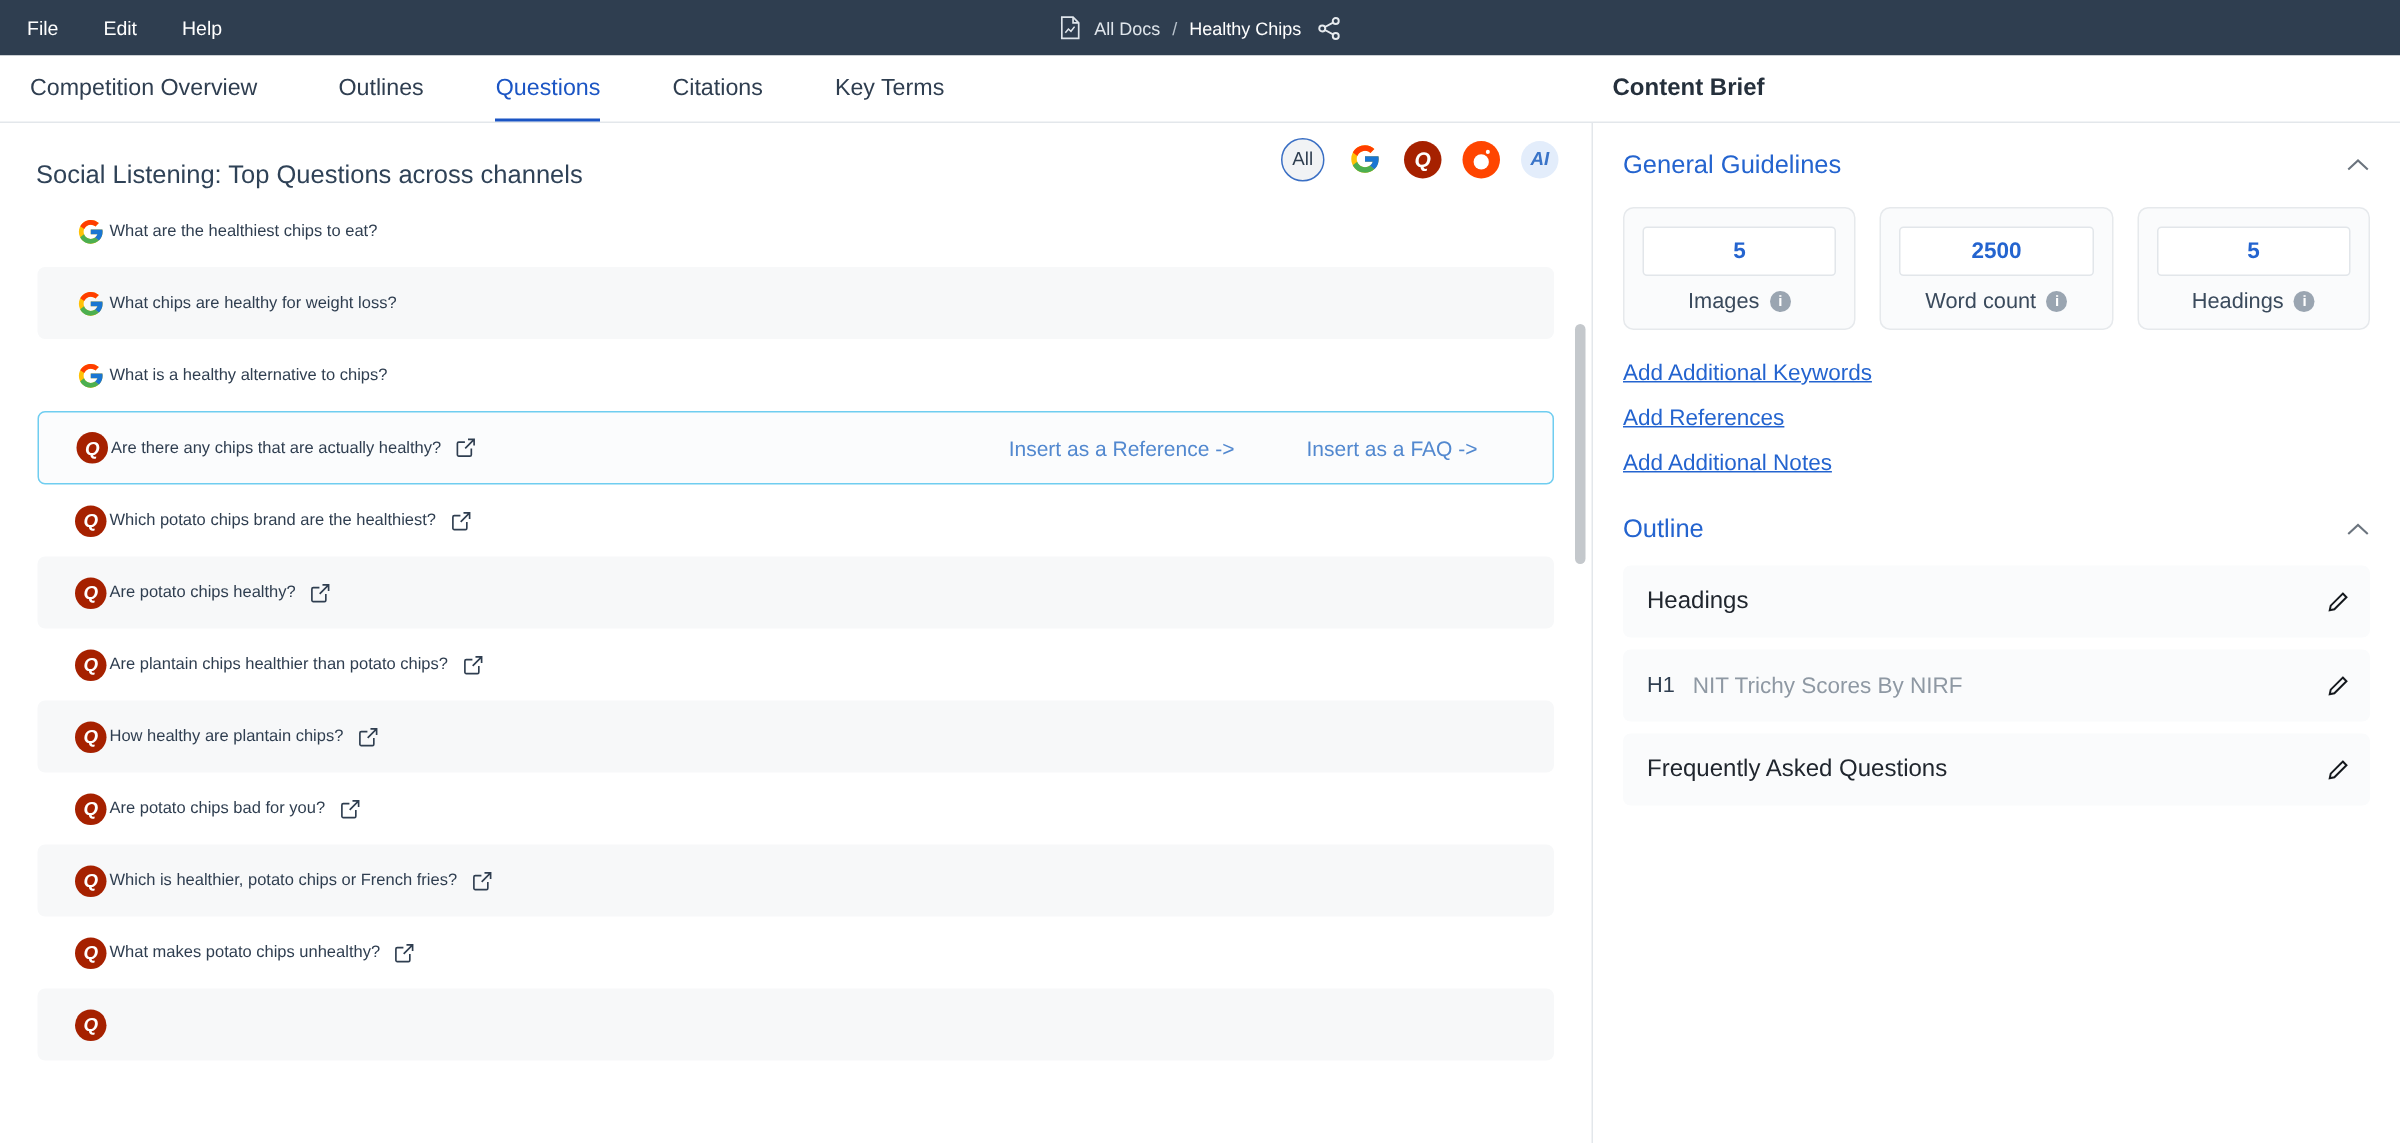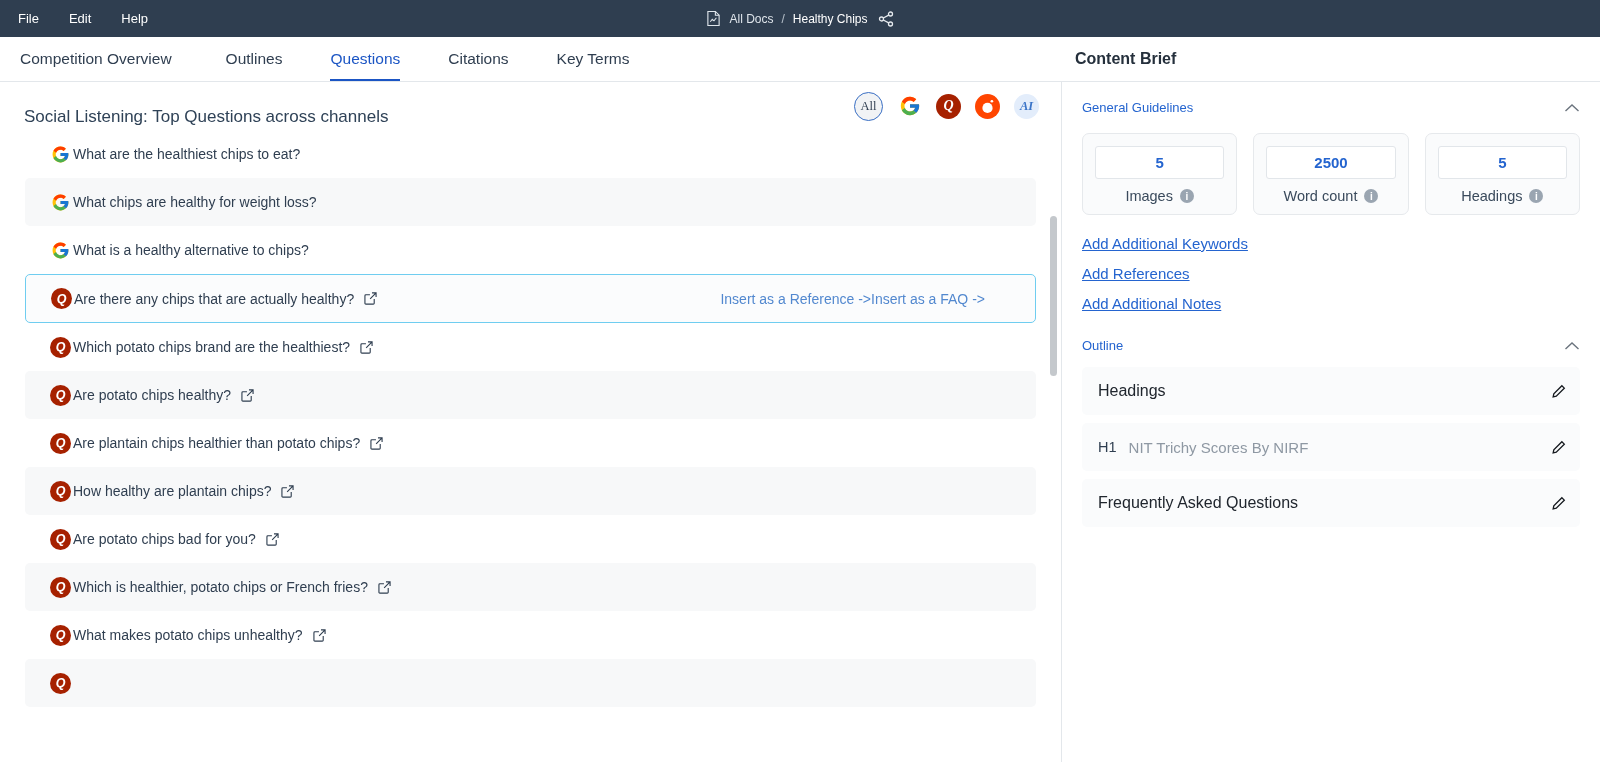--- a/index.html
+++ b/index.html
@@ -73,21 +73,21 @@
     position: relative;
     background: #ffffff;
     border-right: 1px solid #e3e7eb;
   }
   .panel-head {
     height: 48px;
     display: flex; align-items: center; justify-content: space-between;
     padding: 0 22px 0 24px;
   }
   .panel-title { font-size: 17px; color: #2f4257; margin-top: 22px; }
-  .channel-filters { display: flex; align-items: center; gap: 14px; font-family: Liberation Serif, serif; }
+  .channel-filters { display: flex; align-items: center; gap: 14px; }
   .chip-all {
     width: 29px; height: 29px; border-radius: 50%;
     border: 1.5px solid #3a6fc4; background: #f1f3f5;
     display: flex; align-items: center; justify-content: center;
     font-size: 12.5px; color: #2f3e50; cursor: pointer;
   }
   .chip { width: 25px; height: 25px; border-radius: 50%; display: flex;
           align-items: center; justify-content: center; cursor: pointer; }
   .chip svg { display: block; }
   .chip-quora { background: #a62100; color: #fff; font-size: 14px; font-weight: bold; font-style: italic; }
@@ -110,42 +110,42 @@
     background: #fbfcfd;
     border: 1.5px solid #6fcdf0;
     height: 49px;
     justify-content: space-between;
   }
   .q-ico { position: absolute; left: 25px; width: 21px; height: 21px;
            display: flex; align-items: center; justify-content: center; }
   .q-ico-quora { border-radius: 50%; background: #a62100; color: #fff;
                  font-size: 12.5px; font-weight: bold; font-style: italic; }
   .q-left { display: flex; align-items: center; gap: 10px; }
-  .q-text { font-size: 14px; color: #2f3e50; }
+  .q-text { font-size: 11px; color: #2f3e50; }
   .extlink { width: 13px; height: 13px; display: block; }
-  .q-actions { display: flex; align-items: flex-end; padding-right: 30px; }
+  .q-actions { display: flex; align-items: flex-end; gap: 48px; padding-right: 30px; }
   .q-action { font-size: 14px; color: #5288cf; cursor: pointer; }
 
   
   .lscroll-track { position: absolute; top: 52px; right: 4px; width: 7px; bottom: 2px; }
   .lscroll-thumb { position: absolute; top: 82px; left: 0; width: 7px; height: 160px;
                    background: #c4c8cc; border-radius: 4px; cursor: pointer; }
 
   
   .right-panel {
     flex: 1;
     padding: 18px 20px 0 20px;
     background: #ffffff;
     overflow: hidden;
   }
   .section-head {
     display: flex; align-items: center; justify-content: space-between;
     padding-bottom: 4px;
   }
-  .section-title { font-size: 13px; color: #2464cf; }
+  .section-title { font-size: 17px; color: #2464cf; }
   .chev { width: 16px; height: 10px; display: block; cursor: pointer; }
 
   .stats { display: flex; gap: 16px; margin-top: 14px; }
   .stat-card {
     flex: 1;
     background: #fafbfc;
     border: 1px solid #e6e9ec;
     border-radius: 7px;
     padding: 12px 12px 10px 12px;
     text-align: center;

